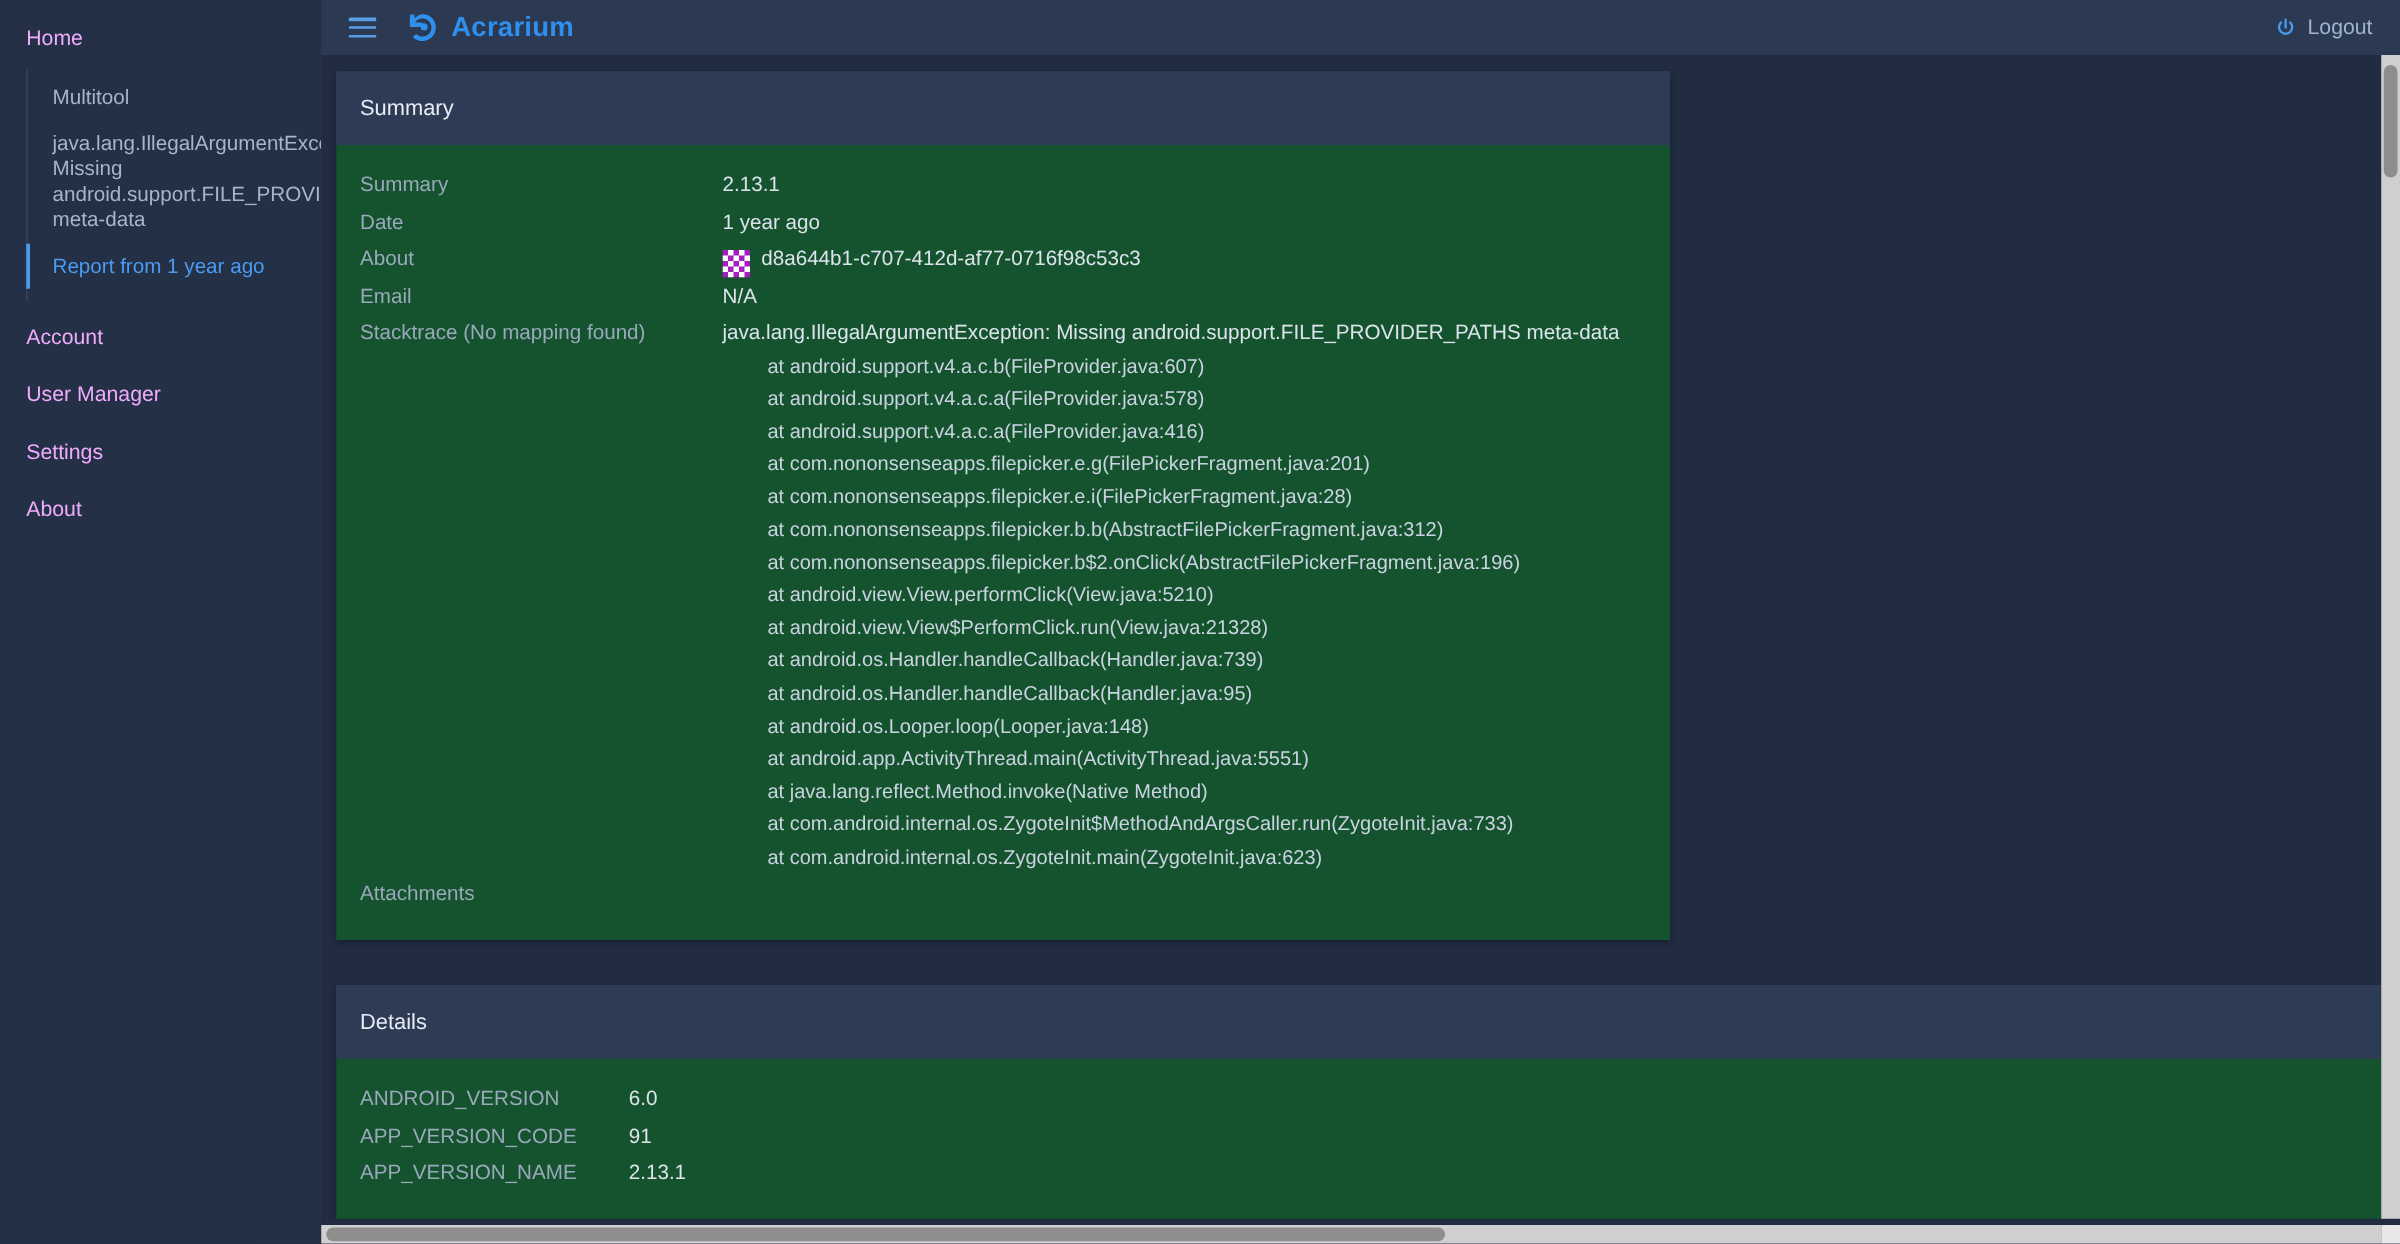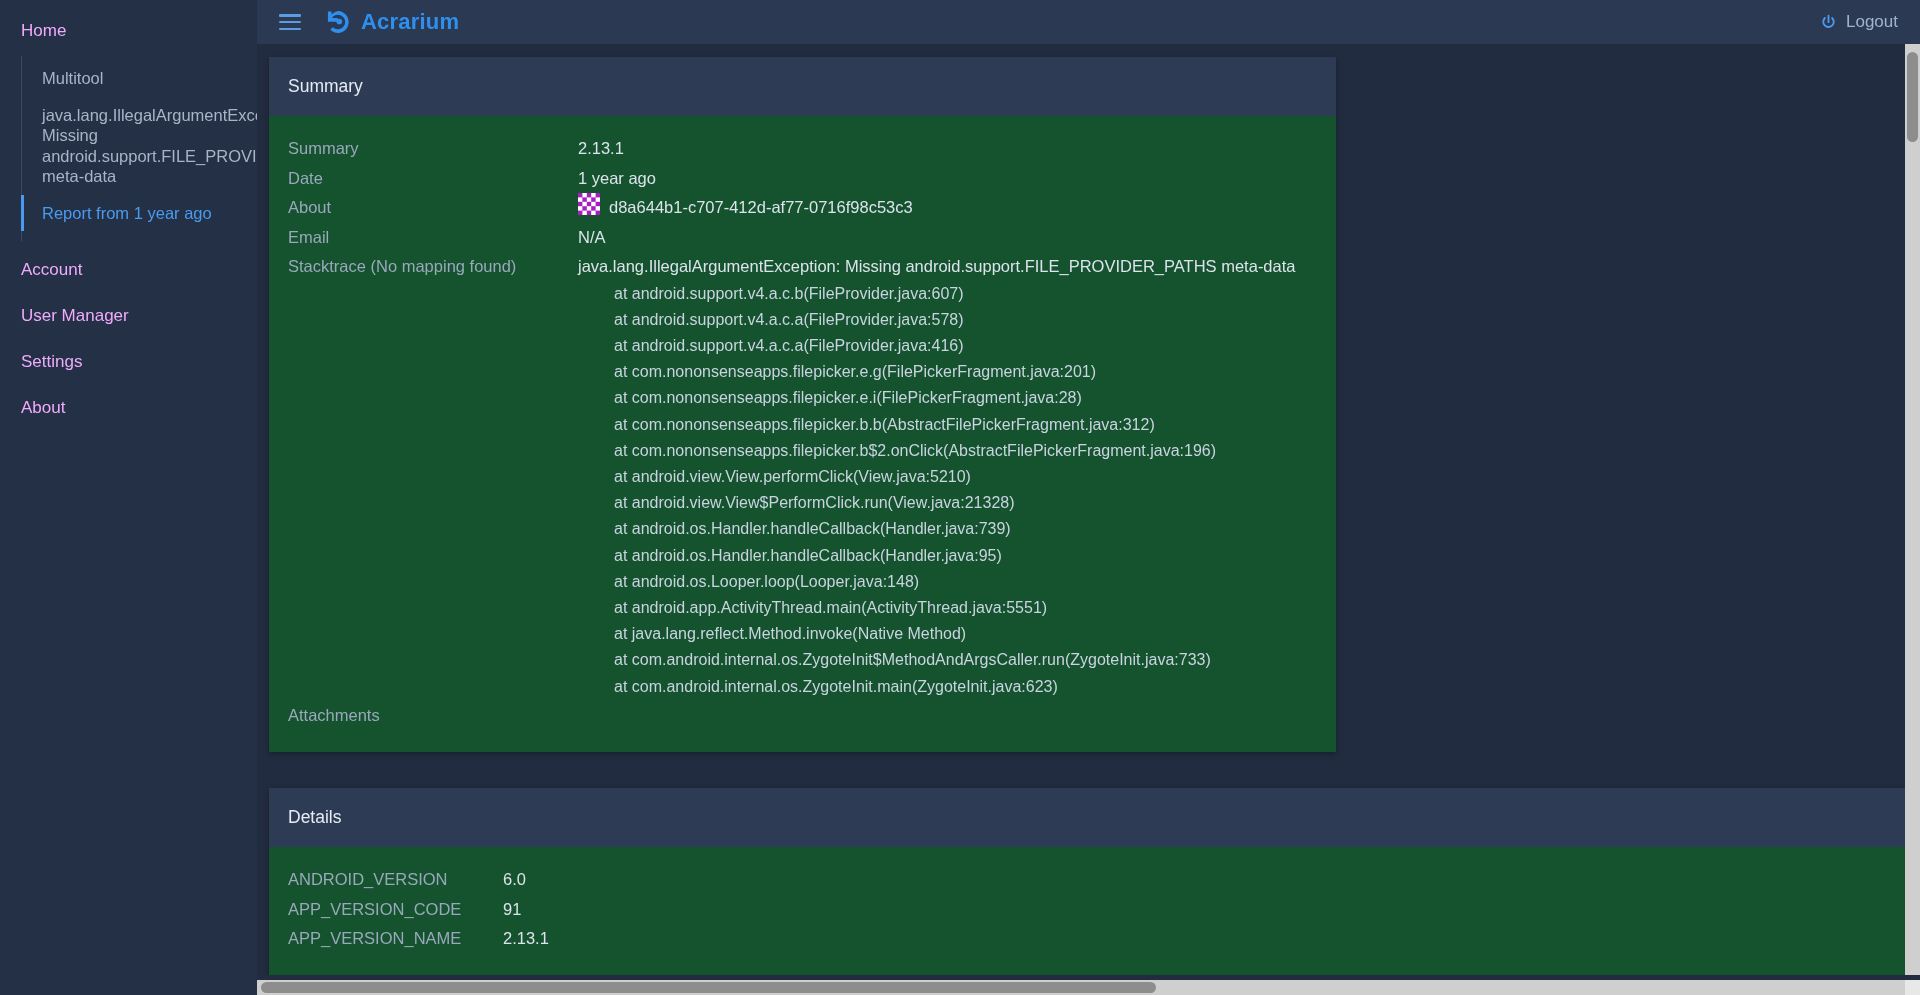--- a/index.html
+++ b/index.html
@@ -175,21 +175,21 @@
     color: #c6d0de;
   }
   table.kv td.k {
     color: #9aa8bc;
     width: 290px;
     white-space: nowrap;
     padding-right: 14px;
   }
   table.kv td.v { color: #dce3ed; }
 
-  .user-cell { display: flex; align-items: flex-start; }
+  .user-cell { display: flex; align-items: flex-end; }
   .identicon {
     width: 22px; height: 22px;
     flex: 0 0 auto;
     margin-right: 9px;
     image-rendering: pixelated;
     display: block;
   }
 
   .stack { line-height: 26px; }
   .stack .st-head { color: #dce3ed; font-size: 16.5px; }

